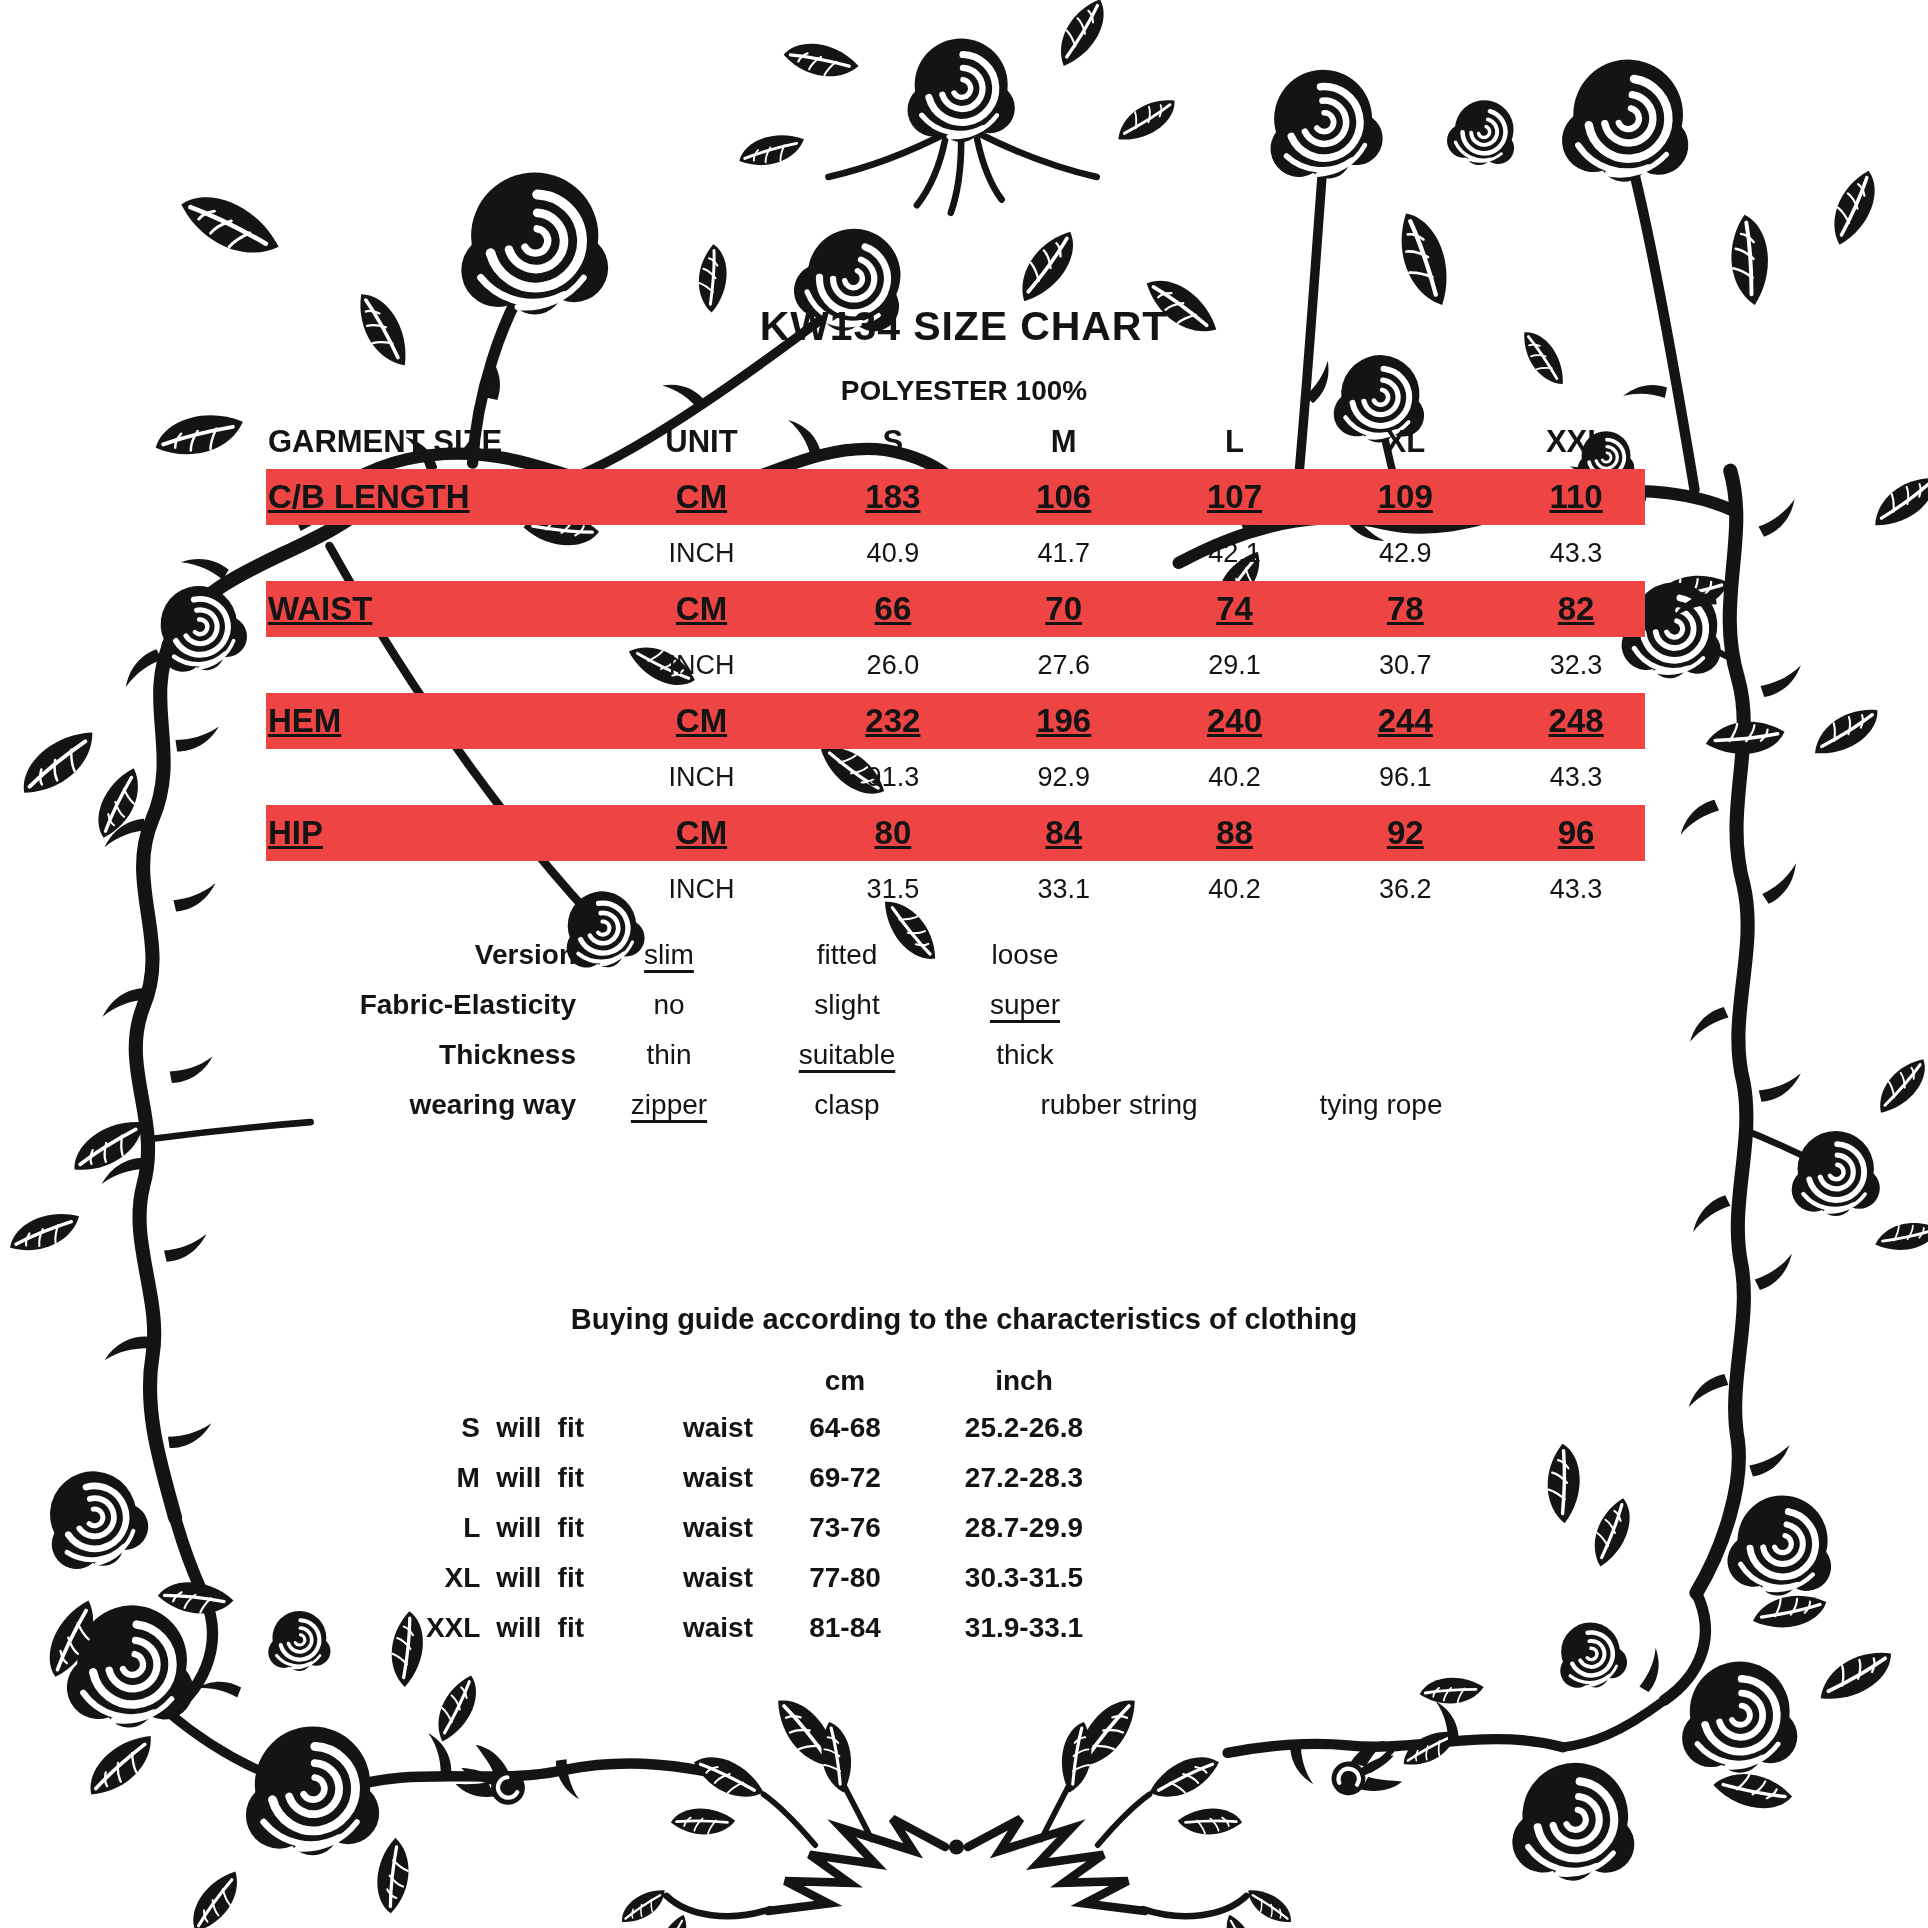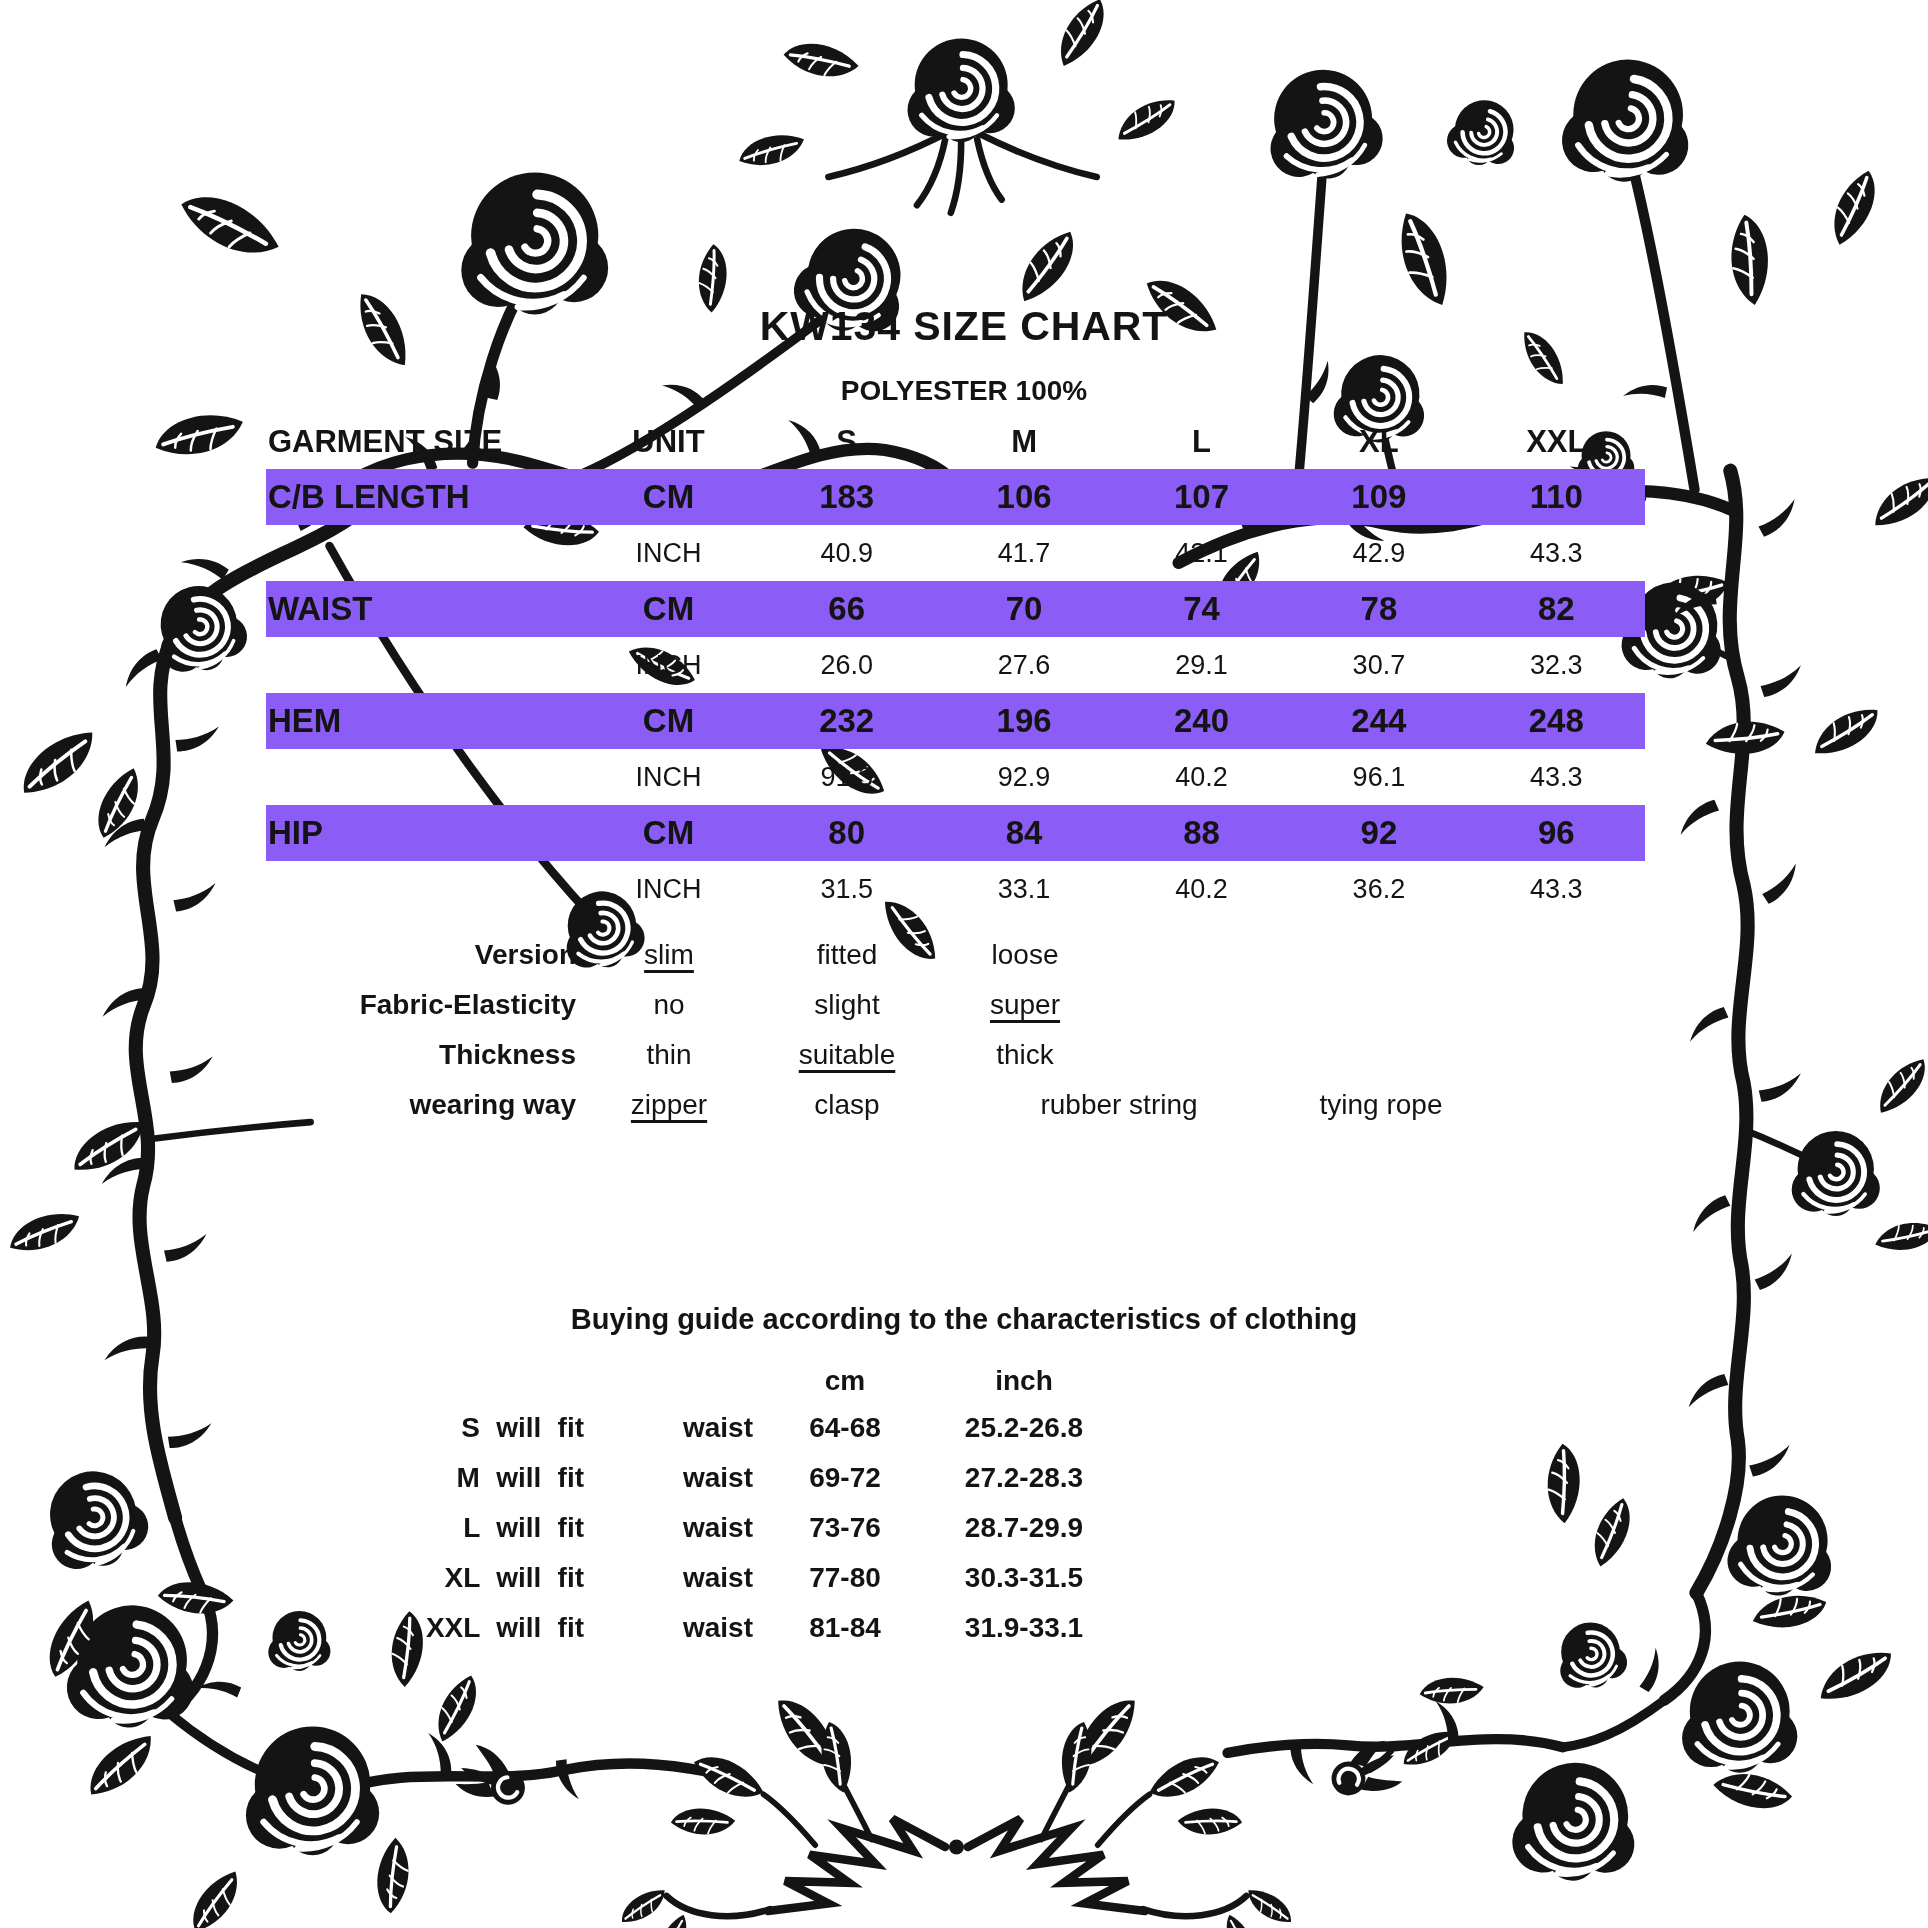--- a/index.html
+++ b/index.html
@@ -10,23 +10,23 @@
   #border-art .vine{fill:none;stroke:#141414;stroke-linecap:round;}
   #border-art .zig{fill:none;stroke:#141414;stroke-linejoin:miter;stroke-linecap:round;}
   #border-art .wl{fill:none;stroke:#ffffff;stroke-linecap:round;}
   #border-art .vl{fill:none;stroke:#ffffff;stroke-width:3.5;stroke-linecap:round;}
   #border-art .vl2{fill:none;stroke:#ffffff;stroke-width:2.2;stroke-linecap:round;}
   .content{position:absolute;inset:0;z-index:2;}
   .ctr{position:absolute;left:0;width:1928px;text-align:center;}
   .page-title{top:303px;font-size:41px;font-weight:700;letter-spacing:0.9px;}
   .page-sub{top:375px;font-size:28px;font-weight:700;}
   .size-table{position:absolute;left:266px;top:414px;width:1379px;}
-  .trow{display:grid;grid-template-columns:313px 179px repeat(5,1fr);height:56px;}
+  .trow{display:grid;grid-template-columns:313px 179px repeat(5,1fr);height:56px;gap:33px;}
   .trow.head{height:55px;}
-  .trow.shaded{background:#8b5cf6;}
+  .trow.shaded{background:#ef4444;text-decoration:underline;}
   .c{display:flex;align-items:center;justify-content:center;white-space:nowrap;}
   .c.lab{justify-content:flex-start;padding-left:1.9px;}
   .trow.head .c{font-size:31px;font-weight:700;}
   .trow.cm .c{font-size:33px;font-weight:700;}
   .trow.inch .c{font-size:27px;font-weight:400;}
   .arow{position:absolute;left:0;width:1928px;height:50px;}
   .alabel{position:absolute;left:0;top:0;width:576px;height:100%;display:flex;
           align-items:center;justify-content:flex-end;font-size:28px;font-weight:700;}
   .aval{position:absolute;top:0;height:100%;display:flex;align-items:center;
         transform:translateX(-50%);font-size:28px;white-space:nowrap;}

